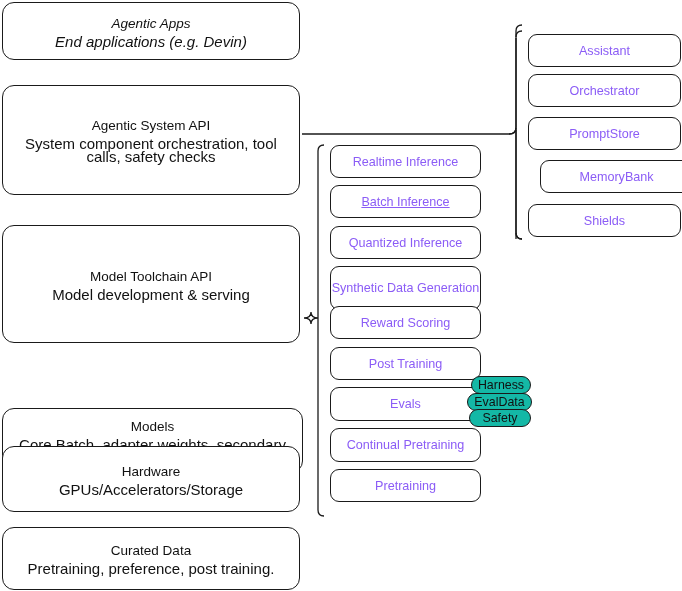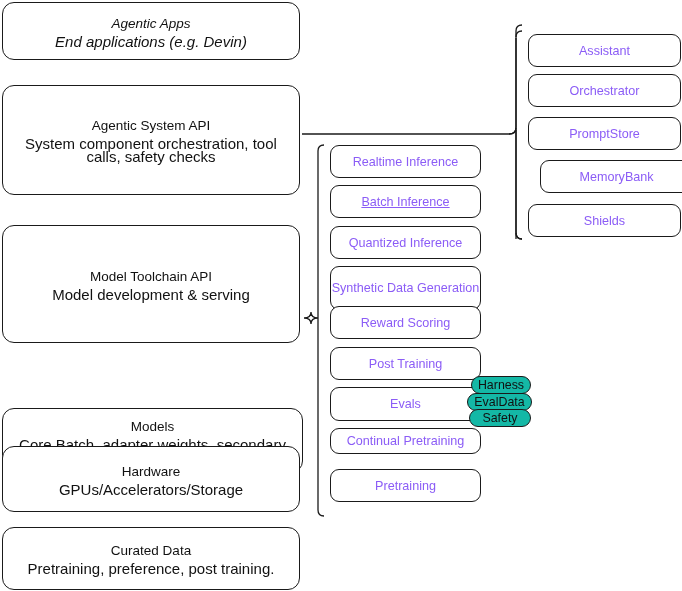--- a/index.html
+++ b/index.html
@@ -145,21 +145,21 @@
   </div>
   <div class="item" style="left:330px; top:306px; width:151px; height:33px;">
     <span>Reward Scoring</span>
   </div>
   <div class="item" style="left:330px; top:347px; width:151px; height:33px;">
     <span>Post Training</span>
   </div>
   <div class="item" style="left:330px; top:387px; width:151px; height:34px;">
     <span>Evals</span>
   </div>
-  <div class="item" style="left:330px; top:428px; width:151px; height:26px;">
+  <div class="item" style="left:330px; top:428px; width:151px; height:34px;">
     <span>Continual Pretraining</span>
   </div>
   <div class="item" style="left:330px; top:469px; width:151px; height:33px;">
     <span>Pretraining</span>
   </div>
 
   <div class="pill" style="left:471px; top:376px; width:60px; height:18px; z-index:5;">
     <span>Harness</span>
   </div>
   <div class="pill" style="left:467px; top:393px; width:65px; height:18px; z-index:6;">

